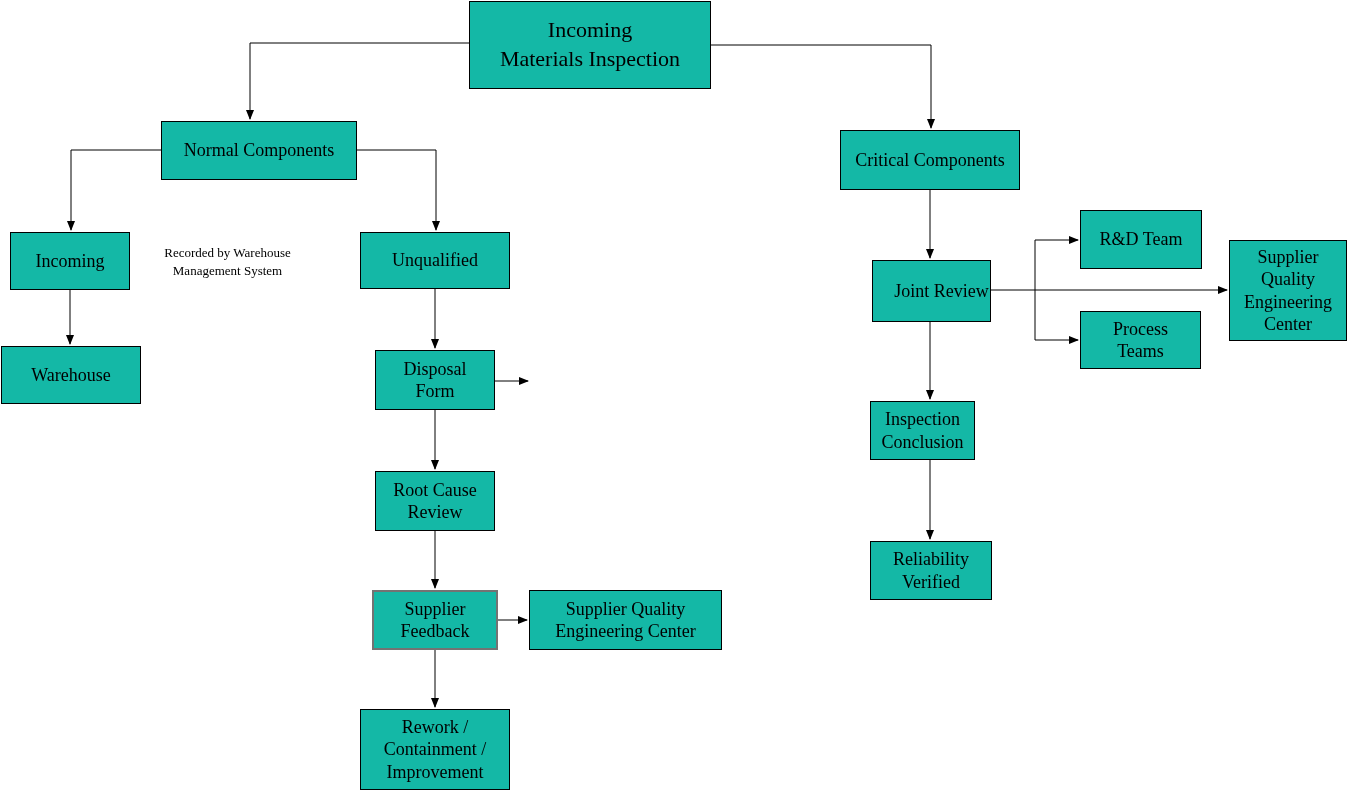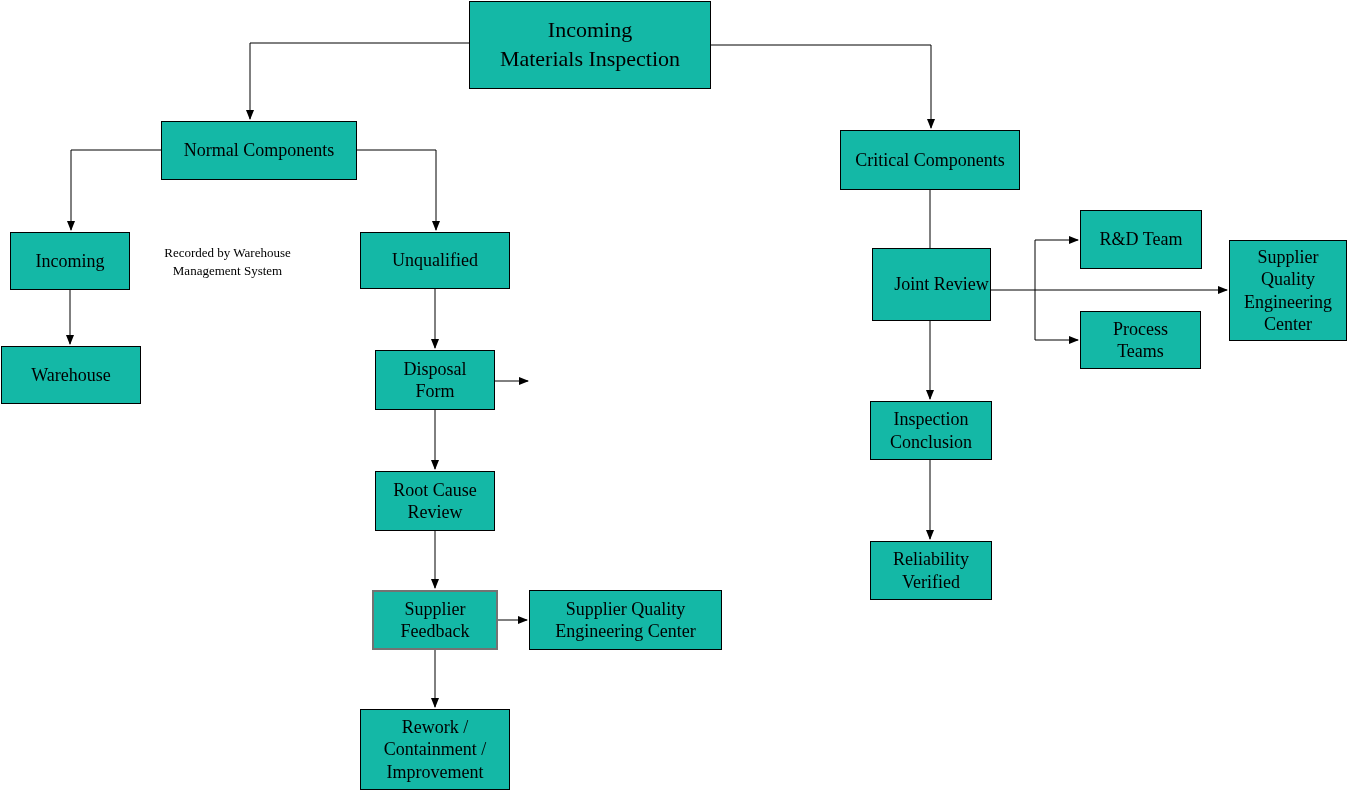--- a/index.html
+++ b/index.html
@@ -98,27 +98,27 @@
 
   <div class="node highlight" style="left:372px; top:590px; width:126px; height:60px;">Supplier
 Feedback</div>
   <div class="node" style="left:529px; top:590px; width:193px; height:60px;">Supplier Quality
 Engineering Center</div>
 
   <div class="node" style="left:360px; top:709px; width:150px; height:81px;">Rework /
 Containment /
 Improvement</div>
 
-  <div class="node" style="left:872px; top:248px; width:119px; height:73px;padding-left:20px;">Joint Review</div>
+  <div class="node" style="left:872px; top:260px; width:119px; height:62px;padding-left:20px;">Joint Review</div>
   <div class="node" style="left:1080px; top:210px; width:122px; height:59px;">R&amp;D Team</div>
   <div class="node" style="left:1080px; top:311px; width:121px; height:58px;">Process
 Teams</div>
   <div class="node" style="left:1229px; top:240px; width:118px; height:101px;">Supplier
 Quality
 Engineering
 Center</div>
 
-  <div class="node" style="left:870px; top:401px; width:122px; height:59px;">Inspection
+  <div class="node" style="left:870px; top:401px; width:105px; height:59px;">Inspection
 Conclusion</div>
   <div class="node" style="left:870px; top:541px; width:122px; height:59px;text-align:center;">Reliability
 Verified</div>
 
 </div>
 
 </body></html>

